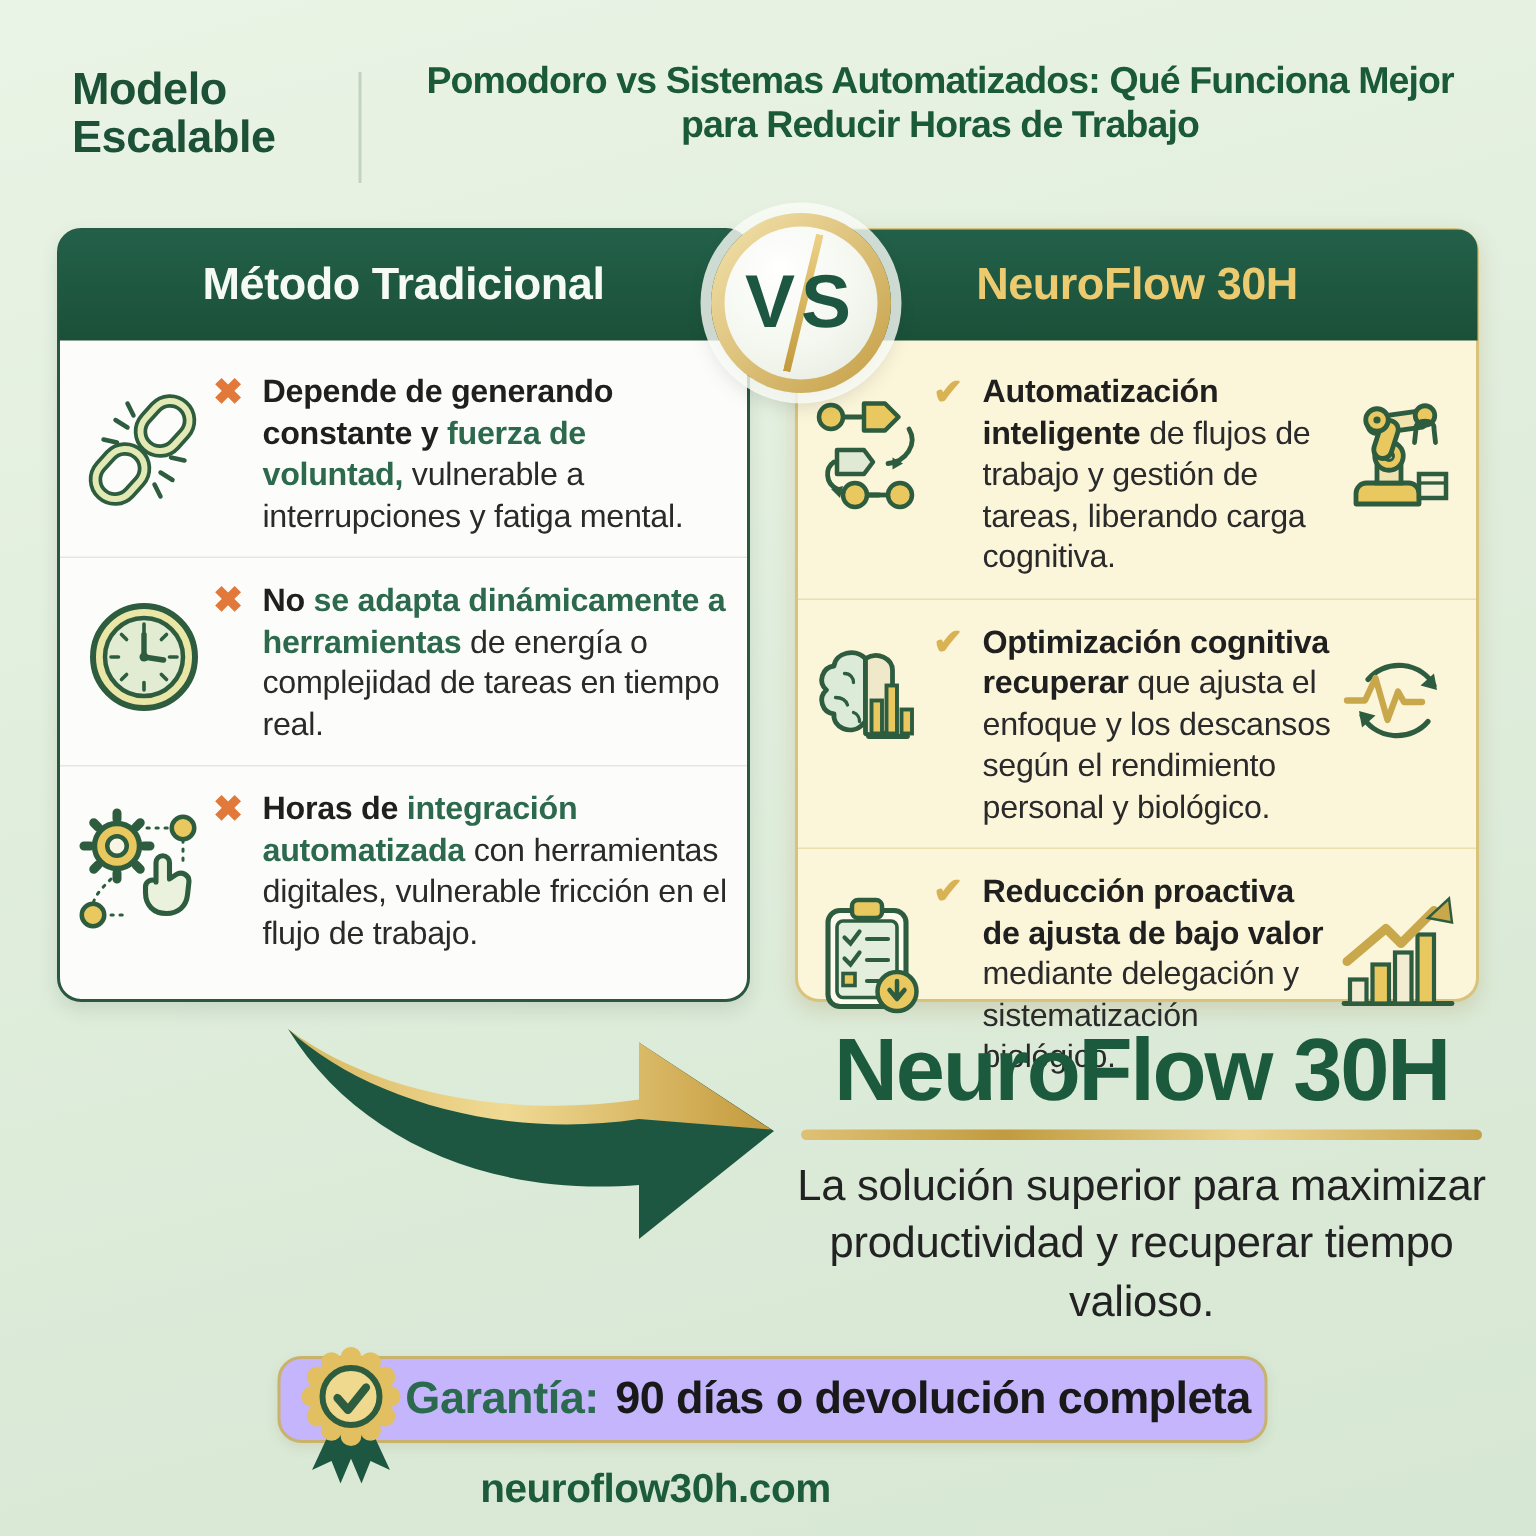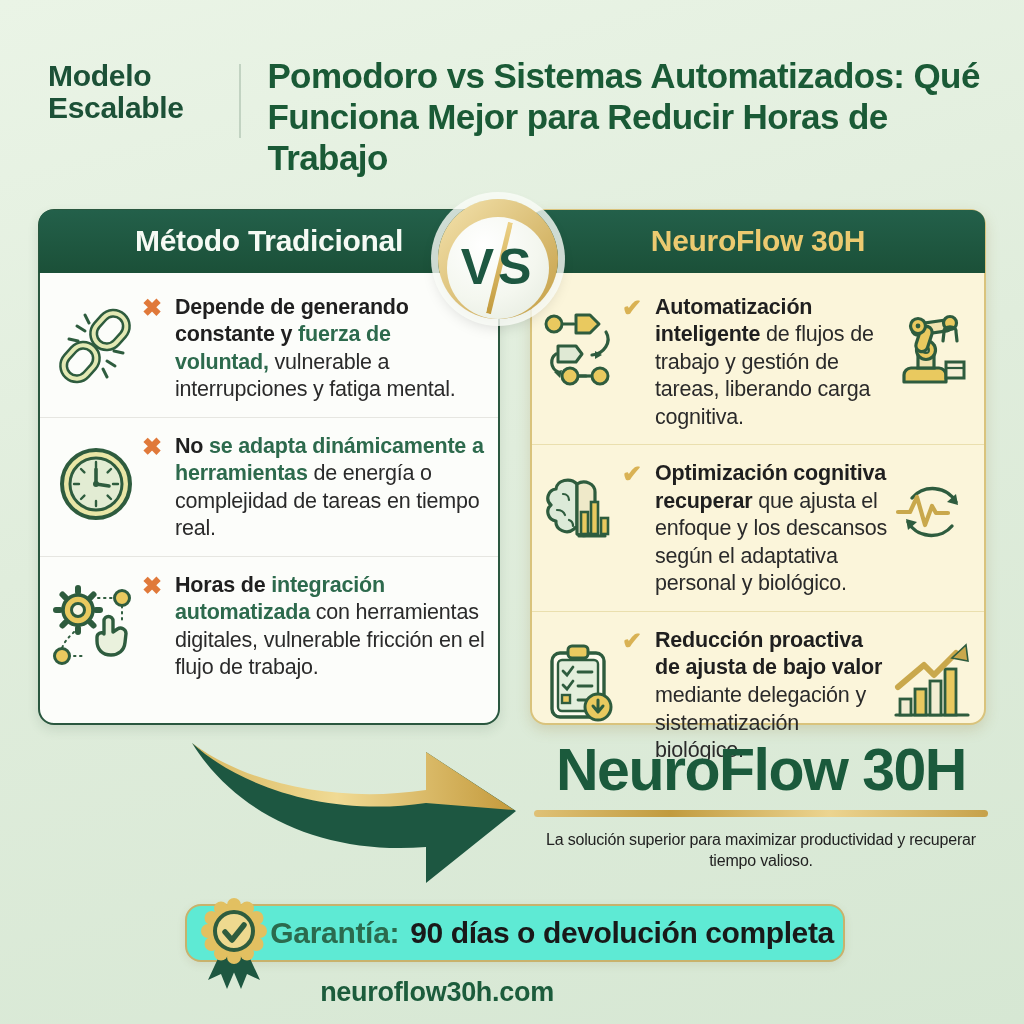--- a/index.html
+++ b/index.html
@@ -3,68 +3,68 @@
 <meta charset="utf-8">
 <style>
   html,body{margin:0;padding:0;}
   body{
     width:1024px;height:1024px;position:relative;overflow:hidden;
     background:linear-gradient(165deg,#eaf4e6 0%,#e0eddc 45%,#d6e7d3 100%);
     font-family:"Liberation Sans",sans-serif;
     -webkit-font-smoothing:antialiased;
   }
   
-  .header{display:flex;padding:60px 38px 0 48px;gap:26px;}
+  .header{display:flex;padding:44px 38px 0 48px;gap:26px;}
   .badge{font-size:30px;font-weight:700;color:#1c5137;line-height:1.08;width:168px;letter-spacing:-.3px;}
   .hdr-divider{width:2px;background:#c2d3c2;height:74px;margin-top:4px;flex:none;}
-  .title{font-size:35px;font-weight:700;color:#1a5a36;line-height:1.17;width:730px;letter-spacing:-.6px;margin-top:-4px;}
+  .title{font-size:25px;font-weight:700;color:#1a5a36;line-height:1.17;width:730px;letter-spacing:-.6px;margin-top:-4px;text-align:center;}
   
   .compare{position:relative;margin:30px 38px 0 38px;height:516px;}
   .panel{position:absolute;top:0;height:516px;border-radius:16px;box-sizing:border-box;}
   .panel-left{left:0;width:462px;background:#fcfdfa;border:2px solid #2a573f;box-shadow:0 5px 12px rgba(40,70,50,.12);}
   .panel-right{left:492px;width:456px;background:#fbf5da;border:2px solid #d9c37c;box-shadow:0 5px 14px rgba(150,125,55,.22);}
-  .panel-header{height:63px;background:linear-gradient(180deg,#23604a,#1b5038);border-radius:13px 13px 0 0;
+  .panel-header{height:74px;background:linear-gradient(180deg,#23604a,#1b5038);border-radius:13px 13px 0 0;
     display:flex;align-items:center;justify-content:center;margin:-1px -1px 0 -1px;}
   .panel-header .ph-left{color:#f6faf4;font-size:30px;font-weight:700;letter-spacing:-.3px;}
   .panel-header .ph-right{color:#ecca70;font-size:30px;font-weight:700;letter-spacing:-.3px;}
   .panel-body{padding:6px 0 0 0;}
   .row{display:flex;align-items:flex-start;padding:15px 12px 13px 10px;}
   .row + .row{border-top:1px solid #e6e6e1;}
   .panel-right .row + .row{border-top:1px solid #eadfae;}
   .side-icon{width:92px;flex:none;display:flex;justify-content:center;padding-top:12px;}
   .side-icon-r{width:80px;flex:none;display:flex;justify-content:center;padding-top:16px;}
   .row-text{flex:1;font-size:21.5px;line-height:1.28;color:#262626;position:relative;padding-left:33px;letter-spacing:-.2px;}
   .marker{position:absolute;left:0;top:-1px;font-size:24px;font-weight:700;}
   .marker-x{color:#e0793a;}
   .marker-check{color:#d9b254;}
   .seg-bold{font-weight:700;color:#1f1f1f;}
   .seg-bold-green{font-weight:700;color:#2d6a4d;}
   .seg-normal{font-weight:400;color:#2a2a2a;}
   
-  .vs-outer{position:absolute;left:400px;top:-10px;width:120px;height:120px;border-radius:50%;
+  .vs-outer{position:absolute;left:436px;top:-10px;width:120px;height:120px;border-radius:50%;
     background:linear-gradient(135deg,#f4e3ae,#c49e44);
     box-shadow:0 0 0 7px rgba(250,253,248,.8),0 6px 16px rgba(0,0,0,.18);
-    display:flex;align-items:flex-end;justify-content:center;z-index:5;}
+    display:flex;align-items:center;justify-content:center;z-index:5;}
   .vs-inner{width:102px;height:102px;border-radius:50%;background:radial-gradient(circle at 36% 28%,#ffffff 0%,#f4f7ef 55%,#e3e9dd 100%);
     display:flex;align-items:center;justify-content:center;position:relative;overflow:hidden;}
   .vs-slash{position:absolute;left:47px;top:4px;width:11px;height:94px;
     background:linear-gradient(180deg,#ecd186,#c29a3d);
     clip-path:polygon(55% 0,100% 0,45% 100%,0 100%);transform:rotate(10deg);}
   .vs-text{position:relative;font-size:50px;font-weight:800;color:#1d5741;letter-spacing:4px;transform:translatey(-1px);}
   
   .bottom{position:relative;height:190px;margin-top:10px;}
   .swoosh{position:absolute;left:186px;top:4px;}
   .result{position:absolute;left:528px;top:6px;width:466px;text-align:center;}
   .result-title{font-size:59px;font-weight:800;color:#1b5a3c;letter-spacing:-1.5px;line-height:1;}
   .result-underline{height:7px;border-radius:4px;margin:10px 6px 12px 6px;
     background:linear-gradient(90deg,#dfc176,#c19b3f 30%,#ecd490 65%,#c6a14a);}
-  .result-sub{font-size:16px;color:#222;line-height:1.32;letter-spacing:-.2px;}
+  .result-sub{font-size:29px;color:#222;line-height:1.32;letter-spacing:-.2px;}
   
   .guarantee{position:absolute;left:185px;top:904px;width:660px;height:58px;box-sizing:border-box;
-    background:#5eead4;border:2px solid #c8b26c;border-radius:16px;
+    background:#c4b5fd;border:2px solid #c8b26c;border-radius:16px;
     display:flex;align-items:center;justify-content:center;padding-left:74px;
     box-shadow:0 3px 8px rgba(120,110,60,.12);}
   .medal{position:absolute;left:12px;top:-10px;}
   .g-label{font-size:30px;font-weight:700;color:#2b6a4e;margin-right:11px;letter-spacing:-.3px;}
   .g-text{font-size:30px;font-weight:700;color:#191919;letter-spacing:-.4px;}
   
   .footer{position:absolute;left:0;bottom:16px;width:874px;text-align:center;
     font-size:27px;font-weight:700;color:#1c5c3c;letter-spacing:-.3px;}
   svg{display:block;}
 </style>
@@ -218,21 +218,21 @@
             </g>
             <path d="M34 8 c8 -5 18 0 18 8 v34 c0 8 -10 12 -18 8 z" fill="#efe9c9" stroke="#2e5c3e" stroke-width="3.2" stroke-linejoin="round"></path>
             <path d="M36 60 h26" stroke="#2e5c3e" stroke-width="3.2" stroke-linecap="round"></path>
             <rect x="38" y="36" width="7" height="22" fill="#e9c95f" stroke="#2e5c3e" stroke-width="2.6"></rect>
             <rect x="48" y="26" width="7" height="32" fill="#e9c95f" stroke="#2e5c3e" stroke-width="2.6"></rect>
             <rect x="58" y="42" width="7" height="16" fill="#e9c95f" stroke="#2e5c3e" stroke-width="2.6"></rect>
           </svg>
         </div>
         <div class="row-text">
           <span class="marker marker-check">✔</span>
-          <span><span class="seg-bold">Optimización cognitiva recuperar</span><span class="seg-normal"> que ajusta el enfoque y los descansos según el adaptativa personal y biológico.</span></span>
+          <span><span class="seg-bold">Optimización cognitiva recuperar</span><span class="seg-normal"> que ajusta el enfoque y los descansos según el rendimiento personal y biológico.</span></span>
         </div>
         <div class="side-icon-r">
           <svg width="76" height="72" viewBox="0 0 76 72">
             <g fill="none" stroke="#2e5c3e" stroke-width="3.4" stroke-linecap="round">
               <path d="M18 22 a26 24 0 0 1 44 4"></path>
               <path d="M58 50 a26 24 0 0 1 -44 -4"></path>
             </g>
             <path d="M62 18 l2 11 -11 -3 z" fill="#2e5c3e"></path>
             <path d="M14 54 l-2 -11 11 3 z" fill="#2e5c3e"></path>
             <path d="M4 36 h12 l7 -15 8 28 7 -19 4 7 h12" fill="none" stroke="#c9a84c" stroke-width="4.2" stroke-linecap="round" stroke-linejoin="round"></path>

